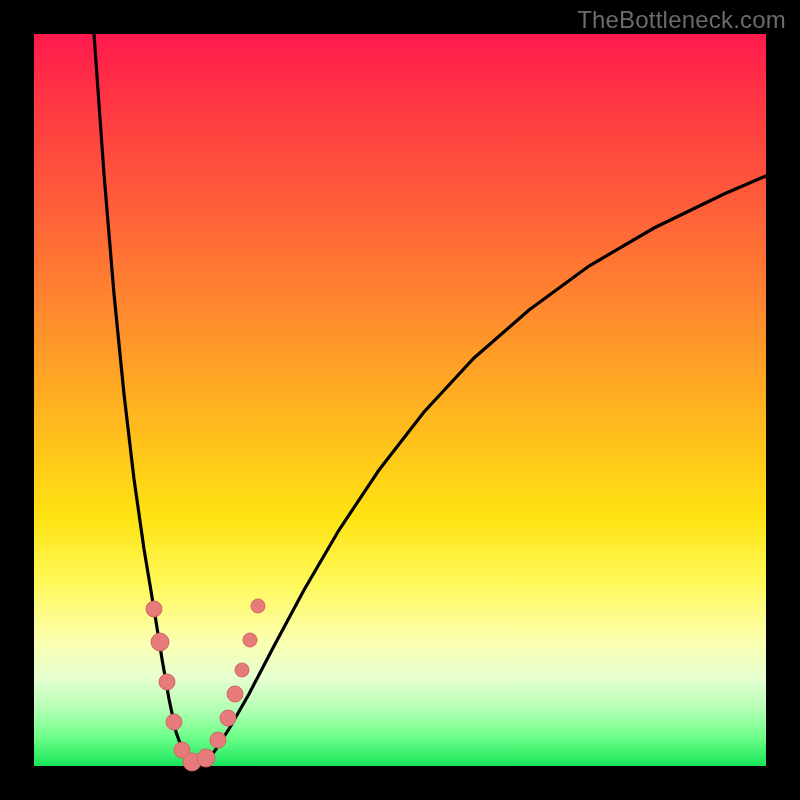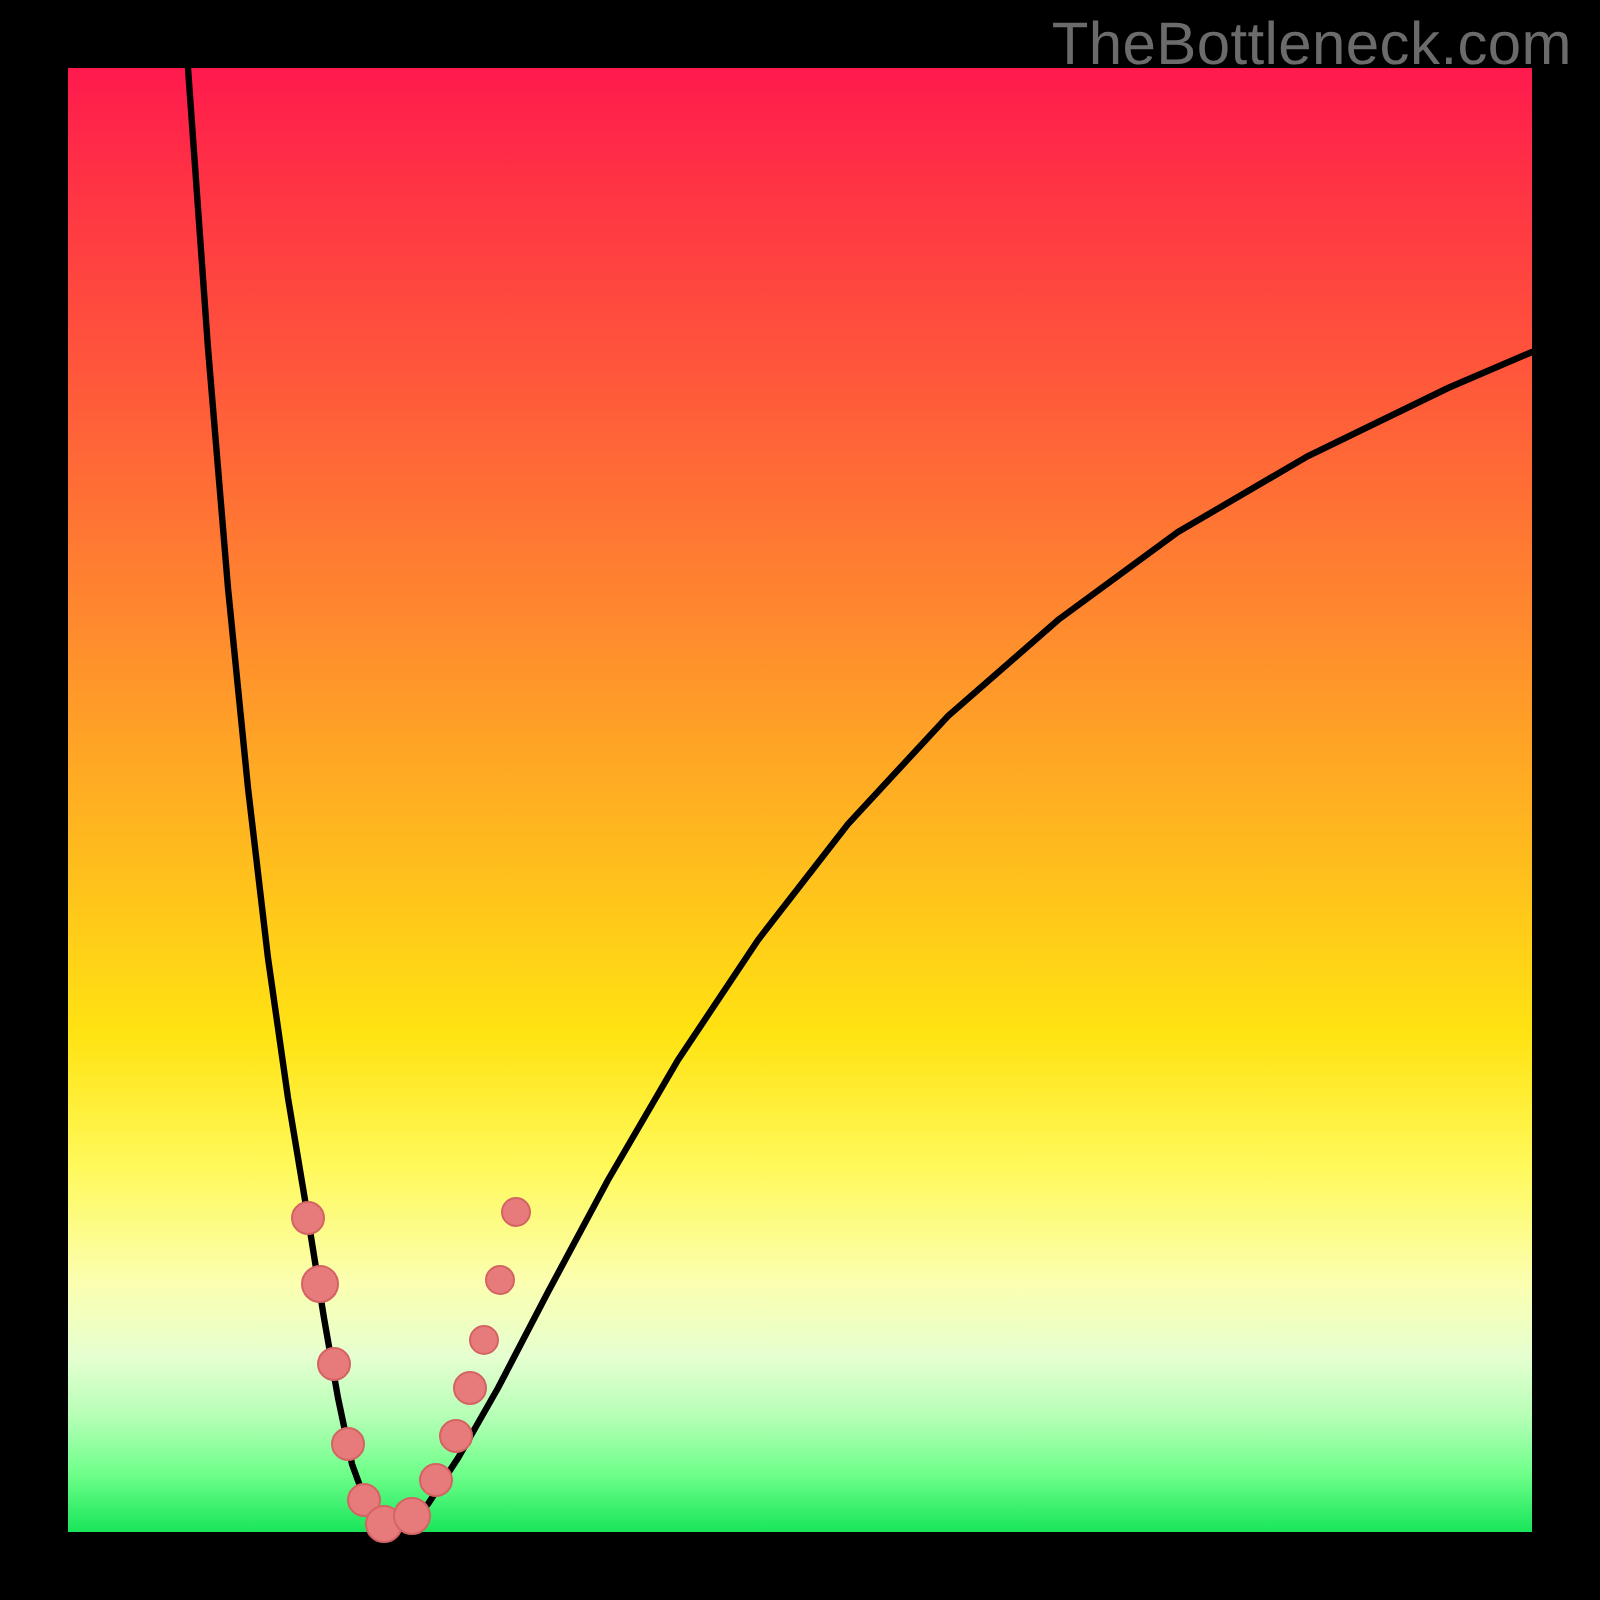--- a/index.html
+++ b/index.html
@@ -38,21 +38,21 @@
       #b7ffb7 92%,
       #6fff8a 96%,
       #18e55a 100%
     );
   }
   .watermark {
     position: absolute;
     top: 6px;
     right: 14px;
     color: #6b6b6b;
-    font-size: 30px;
+    font-size: 24px;
     font-weight: 400;
     letter-spacing: 0.2px;
     user-select: none;
   }
   svg.curve {
     position: absolute;
     left: 0;
     top: 0;
     width: 732px;
     height: 732px;

